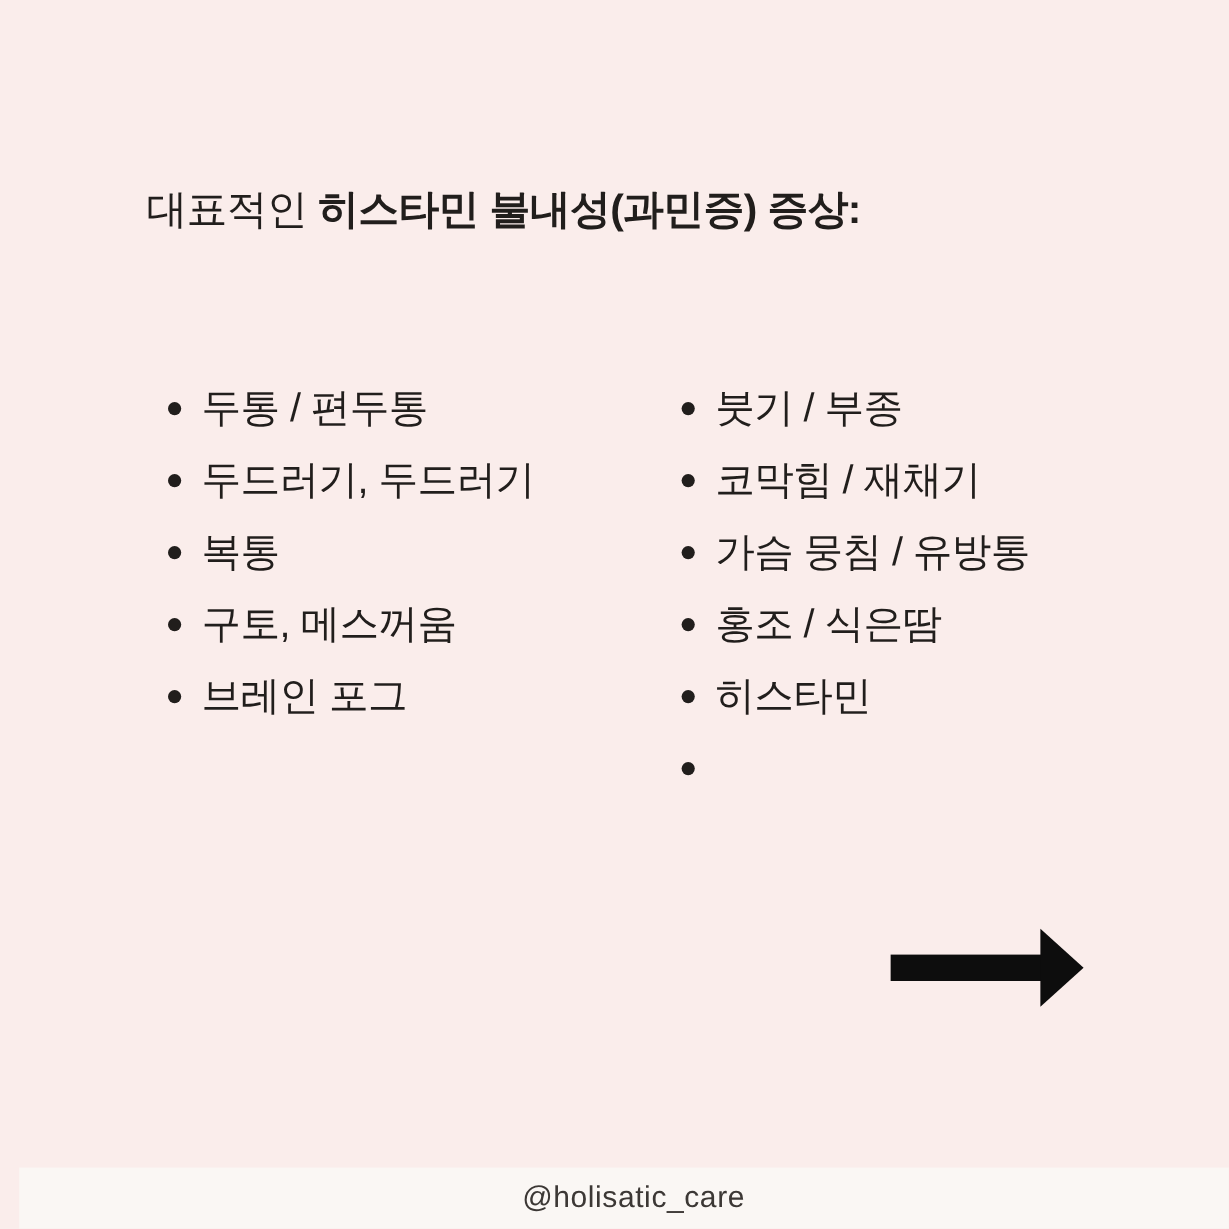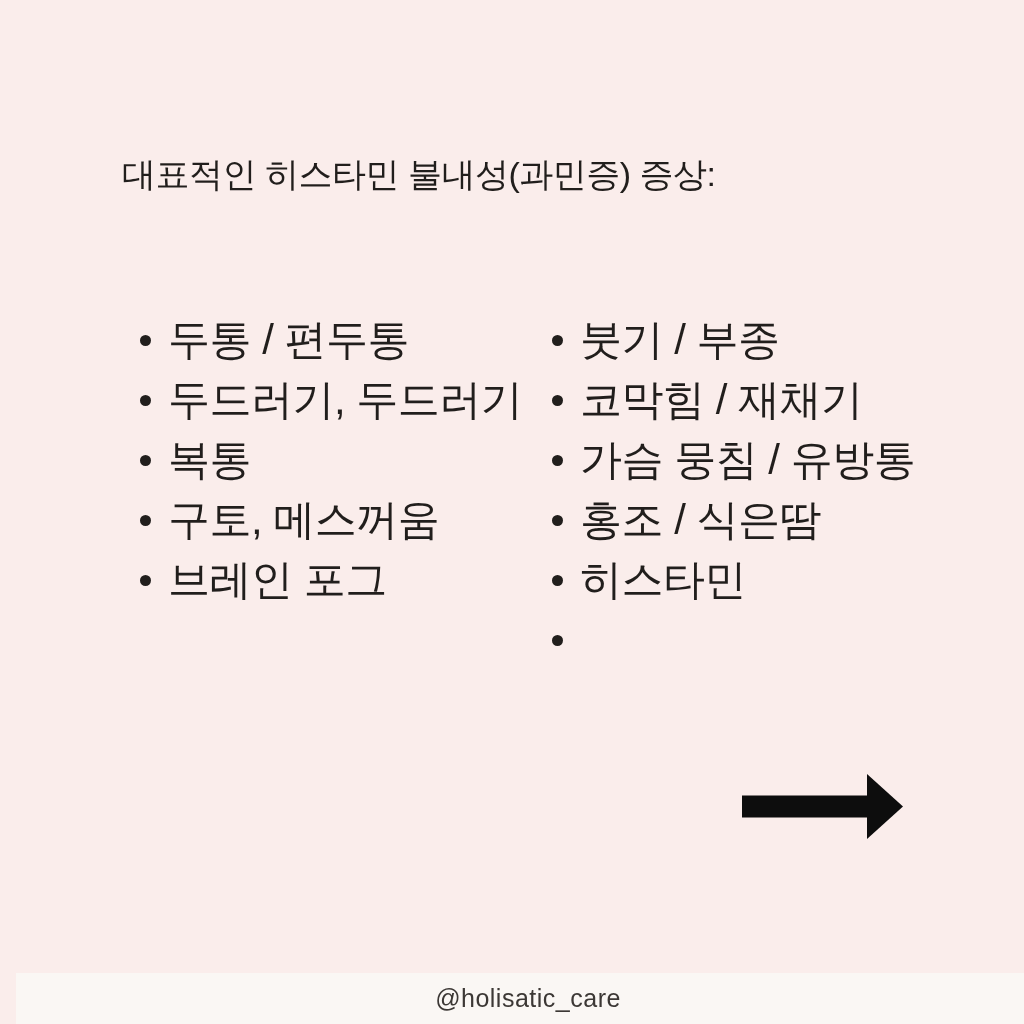--- a/index.html
+++ b/index.html
@@ -20,33 +20,33 @@
   .slide{position:absolute;inset:0;}
   .title{
     position:absolute;
     left:122px;
     top:152px;
     font-size:34px;
     font-weight:500;
     letter-spacing:-0.5px;
     white-space:nowrap;
   }
-  .title .bold{font-weight:400;margin-left:9px;}
+  .title .bold{font-weight:700;margin-left:9px;}
   .list{
     position:absolute;
     top:310px;
     list-style:none;
   }
   .list.left{left:140px;}
-  .list.right{left:552px;}
+  .list.right{left:568px;}
   .list li{
     height:60px;
     display:flex;
     align-items:center;
-    font-size:42px;
+    font-size:33px;
     font-weight:500;
     letter-spacing:-0.5px;
     white-space:nowrap;
   }
   .dot{
     width:11px;height:11px;
     border-radius:50%;
     background:var(--text);
     margin-right:17px;
     flex:none;

